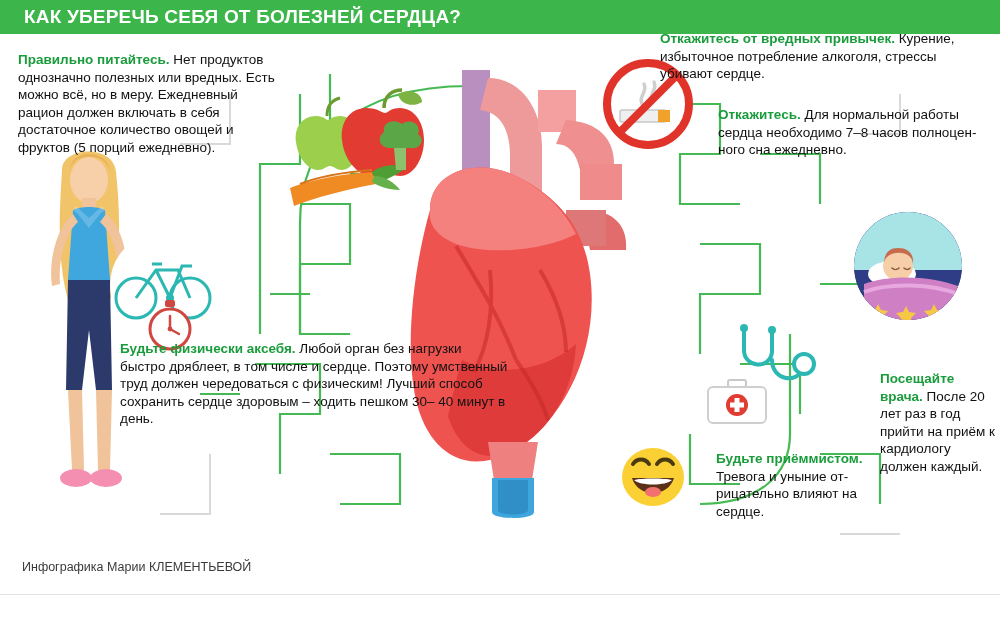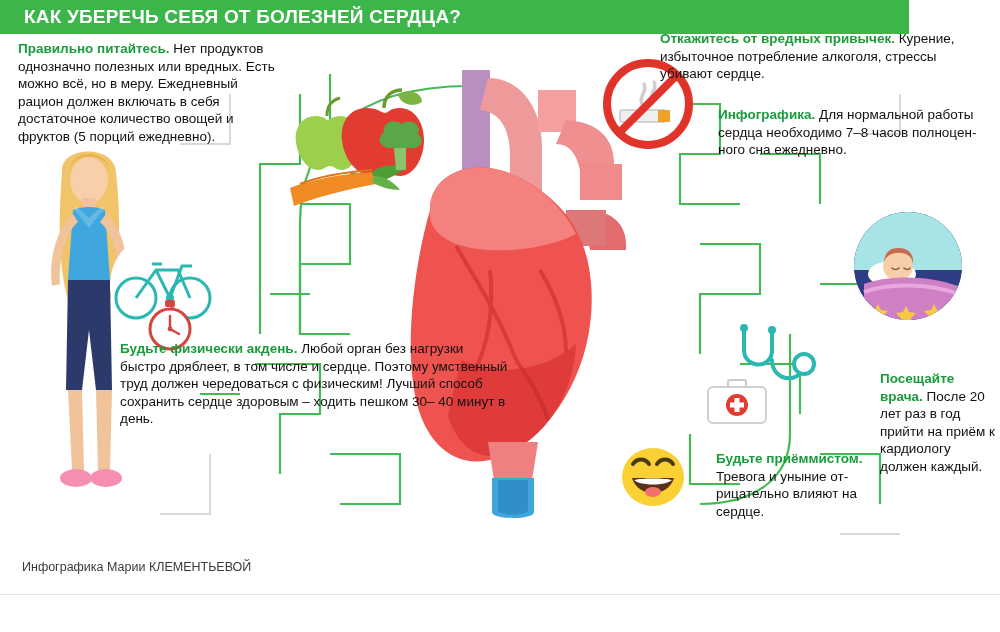--- a/index.html
+++ b/index.html
@@ -7,21 +7,21 @@
     width:1000px;height:632px;
     background:#ffffff;
     font-family:"Liberation Sans", sans-serif;
     overflow:hidden;
     position:relative;
   }
   .page{position:relative;width:1000px;height:632px;overflow:hidden;background:#fff;}
 
   
   .header{
-    position:absolute;left:0;top:0;width:909px;height:34px;
+    position:absolute;left:0;top:0;width:1000px;height:34px;
     background:#3cb64a;
   }
   .header-title{
     position:absolute;left:24px;top:6px;
     color:#ffffff;
     font-size:19px;font-weight:bold;
     letter-spacing:.2px;
     font-family:"Liberation Sans", sans-serif;
     white-space:nowrap;
   }
@@ -29,21 +29,21 @@
   
   .maze{position:absolute;left:0;top:34px;width:1000px;height:560px;}
 
   
   .heart-wrap{position:absolute;left:370px;top:60px;width:300px;height:460px;}
 
   
   .txt{position:absolute;font-size:13.5px;line-height:17.5px;color:#111;}
   .lead-green{color:#1a9c3c;font-weight:bold;}
 
-  #t-nutrition{left:18px;top:40px;width:265px;}
+  #t-nutrition{left:18px;top:51px;width:265px;}
   #t-active{left:120px;top:340px;width:390px;}
   #t-habits{left:660px;top:30px;width:330px;text-align:left;}
   #t-sleep{left:718px;top:106px;width:270px;}
   #t-doctor{left:880px;top:370px;width:115px;}
   #t-optimist{left:716px;top:450px;width:150px;}
 
   .credit{
     position:absolute;left:22px;top:560px;
     font-size:12.5px;color:#3a3a3a;text-align:right;
   }
@@ -278,29 +278,29 @@
       <path d="M14 34 C22 32 44 32 52 34 C46 40 20 40 14 34Z" fill="#ffffff"></path>
       <ellipse cx="33" cy="46" rx="8" ry="5" fill="#f2706e"></ellipse>
     </svg>
   </div>
 
   <div class="txt" id="t-nutrition">
     <span class="lead-green">Правильно питайтесь.</span><span> Нет продуктов од­нозначно полезных или вредных. Есть можно всё, но в меру. Еже­дневный рацион должен вклю­чать в себя достаточное коли­чество овощей и фруктов (5 порций ежедневно).</span>
   </div>
 
   <div class="txt" id="t-active">
-    <span class="lead-green">Будьте фи­зически ак­день.</span><span> Любой орган без нагруз­ки быстро дрябле­ет, в том числе и сердце. Поэтому умственный труд должен чередоваться с физи­ческим! Лучший способ сохранить сердце здо­ровым – ходить пешком 30– 40 минут в день.</span>
+    <span class="lead-green">Будьте фи­зически ак­себя.</span><span> Любой орган без нагруз­ки быстро дрябле­ет, в том числе и сердце. Поэтому умственный труд должен чередоваться с физи­ческим! Лучший способ сохранить сердце здо­ровым – ходить пешком 30– 40 минут в день.</span>
   </div>
 
   <div class="txt" id="t-habits">
     <span class="lead-green">Откажитесь от вредных привычек.</span><span> Курение, избыточное потребление алкоголя, стрессы убивают сердце.</span>
   </div>
 
   <div class="txt" id="t-sleep">
-    <span class="lead-green">Инфографика.</span><span> Для нормаль­ной работы сердца необхо­димо 7–8 часов полноцен­ного сна ежедневно.</span>
+    <span class="lead-green">Откажитесь.</span><span> Для нормаль­ной работы сердца необхо­димо 7–8 часов полноцен­ного сна ежедневно.</span>
   </div>
 
   <div class="txt" id="t-doctor">
     <span class="lead-green">Посещайте врача.</span><span> После 20 лет раз в год прийти на приём к кардиологу должен каждый.</span>
   </div>
 
   <div class="txt" id="t-optimist">
     <span class="lead-green">Будьте приём­мистом.</span><span> Тре­вога и уныние от­рицательно влияют на сердце.</span>
   </div>
 

